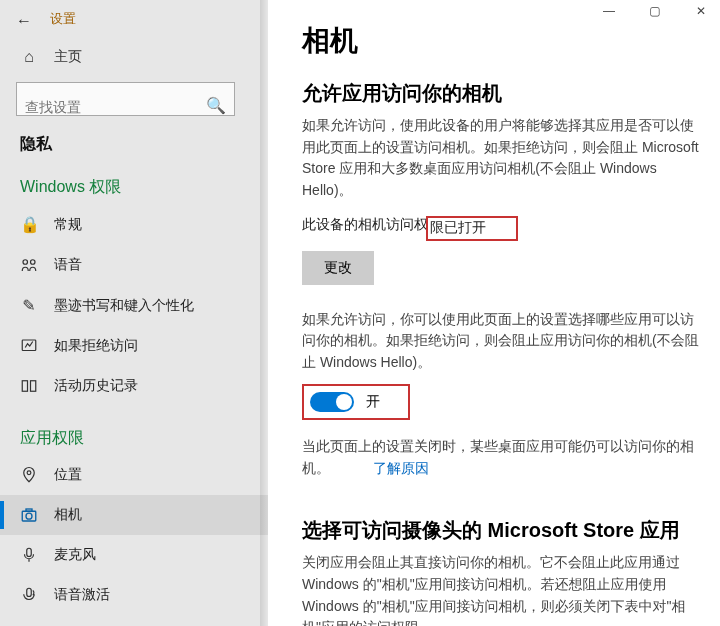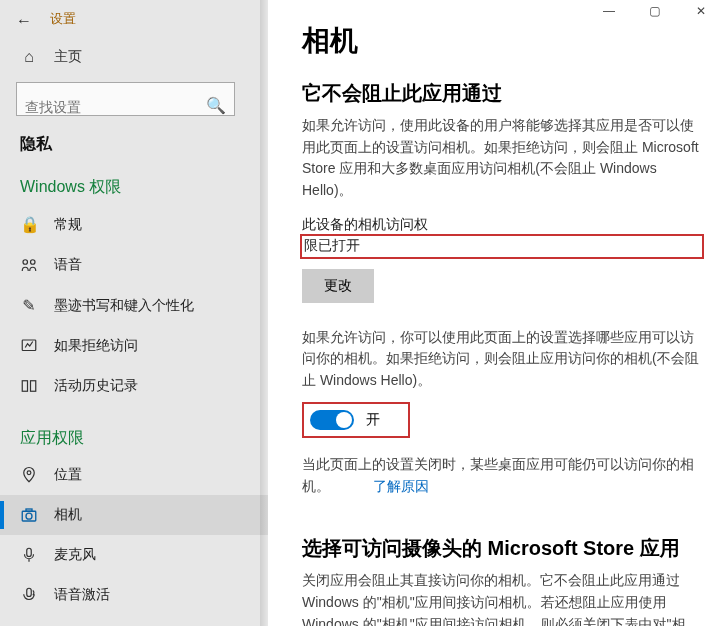--- a/index.html
+++ b/index.html
@@ -31,21 +31,21 @@
   .nav-ico svg { width:18px; height:18px; display:block; }
 
   .content { flex:1; padding: 22px 16px 0 34px; overflow:hidden; position:relative; }
   .winctrl { position:absolute; top:4px; right:10px; display:flex; gap:28px; font-size:12px; color:#444; }
   .winctrl span { width:18px; text-align:center; }
 
   h1.page-title { font-size: 28px; font-weight: 600; margin-bottom: 20px; }
   h2.sect { font-size: 20px; font-weight: 600; margin-top: 4px; margin-bottom: 8px; }
   p.desc { font-size: 14px; color:#444; line-height: 1.55; margin-bottom: 10px; }
 
-  .status-line { font-size:14px; color:#222; margin-top: 14px; display:flex;flex-direction:column; }
+  .status-line { font-size:14px; color:#222; margin-top: 14px; display:flex; }
   .red-box1 { border:2px solid #c83232; padding:1px 30px 2px 2px; margin-left:-2px; }
 
   .btn-change { background:#ccc; border:none; font-size:14px; padding:8px 22px; margin-top:10px; }
 
   .toggle-row { margin-top: 8px; display:flex; align-items:center; gap:12px; }
   .red-wrap { border:2px solid #c83232; padding:6px 28px 6px 6px; display:inline-flex; align-items:center; gap:12px; }
   .toggle { width:44px; height:20px; border-radius:10px; position:relative; }
   .toggle.on { background:#0078d4; }
   .toggle.on .knob { position:absolute; right:2px; top:2px; width:16px; height:16px; background:#fff; border-radius:50%; }
   .toggle-label { font-size:14px; }
@@ -161,21 +161,21 @@
 
   <div class="content">
     <div class="winctrl">
       <span>—</span>
       <span>▢</span>
       <span>✕</span>
     </div>
 
     <h1 class="page-title">相机</h1>
 
-    <h2 class="sect">它不会阻止此应用通过</h2>
+    <h2 class="sect">允许应用访问你的相机</h2>
     <p class="desc">如果允许访问，使用此设备的用户将能够选择其应用是否可以使用此页面上的设置访问相机。如果拒绝访问，则会阻止 Microsoft Store 应用和大多数桌面应用访问相机(不会阻止 Windows Hello)。</p>
 
     <div class="status-line">
       <span>此设备的相机访问权</span>
         <span class="red-box1"><span>限已打开</span></span>
     </div>
     <button class="btn-change">更改</button>
 
     <div class="sp"></div>
 

